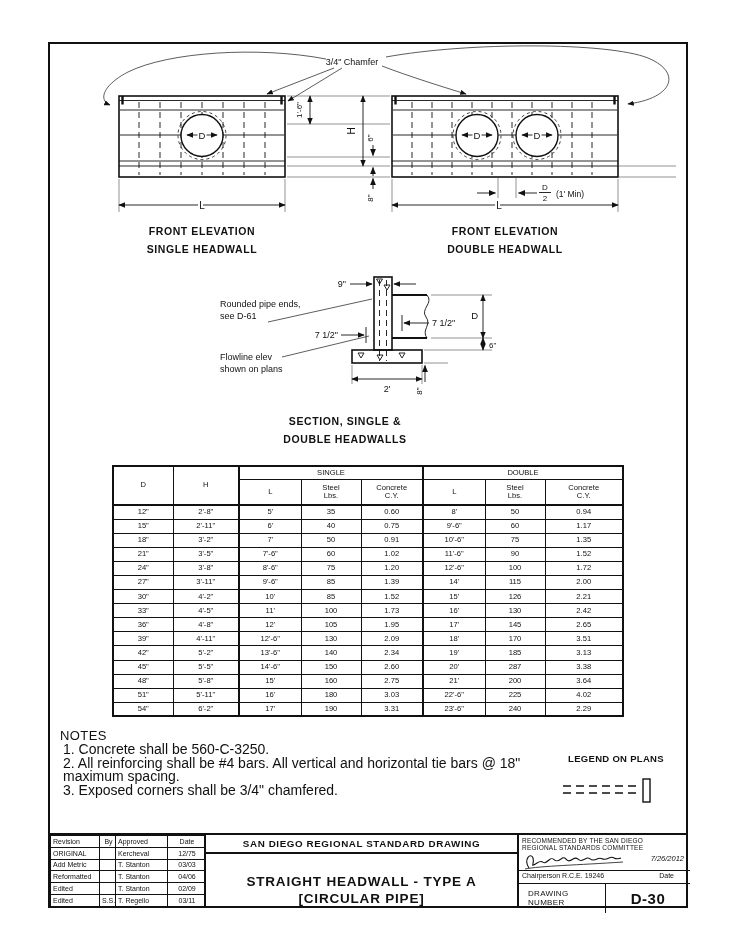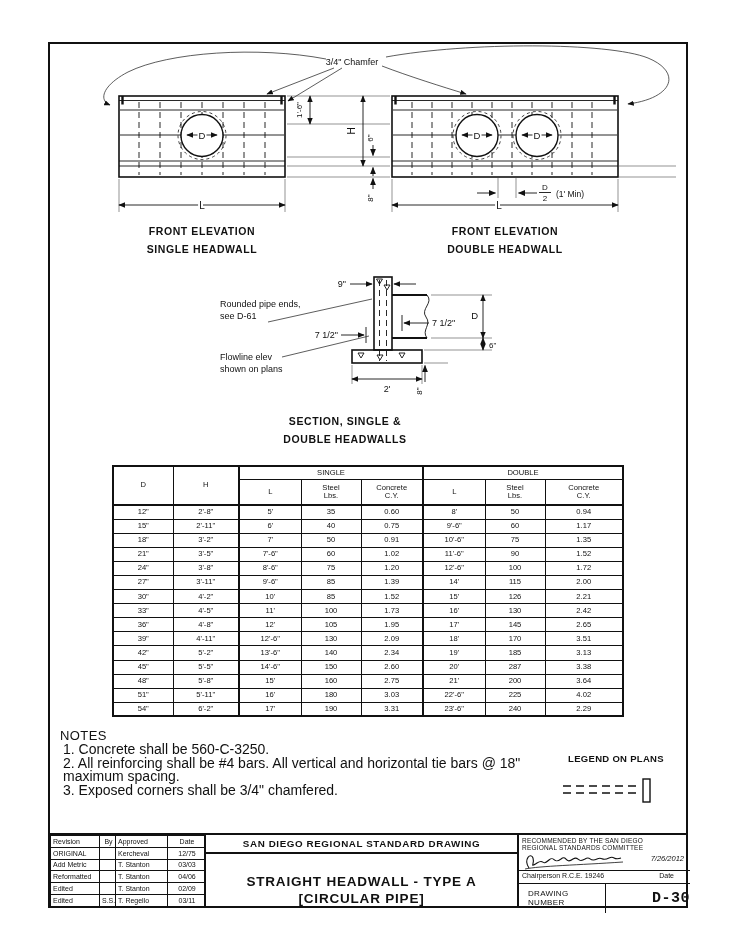--- a/index.html
+++ b/index.html
@@ -79,22 +79,22 @@
   .dsub   { text-align:center; font-weight:bold; font-size:13.5px; letter-spacing:0.8px;
             margin-top:2px; }
   .rblock { left:469px; top:0; width:171px; height:71px; font-size:6.5px; }
   .rec    { padding:2px 0 0 3px; line-height:7px; letter-spacing:0.2px; }
   .sigrow { position:relative; height:19px; }
   .chair  { border-top:1px solid #111; height:11px; display:flex;
             justify-content:space-between; padding:1px 16px 0 3px; font-size:7px; }
   .numrow { border-top:1.5px solid #111; height:29px; display:flex; }
   .numlab { width:87px; border-right:1px solid #111; box-sizing:border-box;
             font-size:8px; line-height:9px; padding:5px 0 0 9px; letter-spacing:0.3px; }
-  .numval { flex:1; text-align:right; font-weight:bold; font-size:15px;
-            line-height:29px; letter-spacing:0.5px;font-family:Liberation Mono, monospace; }
+  .numval { flex:1; text-align:center; font-weight:bold; font-size:15px;
+            line-height:29px; letter-spacing:0.5px; }
 </style>
 </head>
 <body>
 
 <div class="sheet">
   <div class="frame"></div>
 
   <svg class="abs" style="left:48px;top:42px" width="640" height="230" viewBox="0 0 640 230">
     <defs>
       <marker id="ar1" viewBox="0 0 10 8" refX="9" refY="4" markerWidth="8" markerHeight="7" orient="auto-start-reverse">

